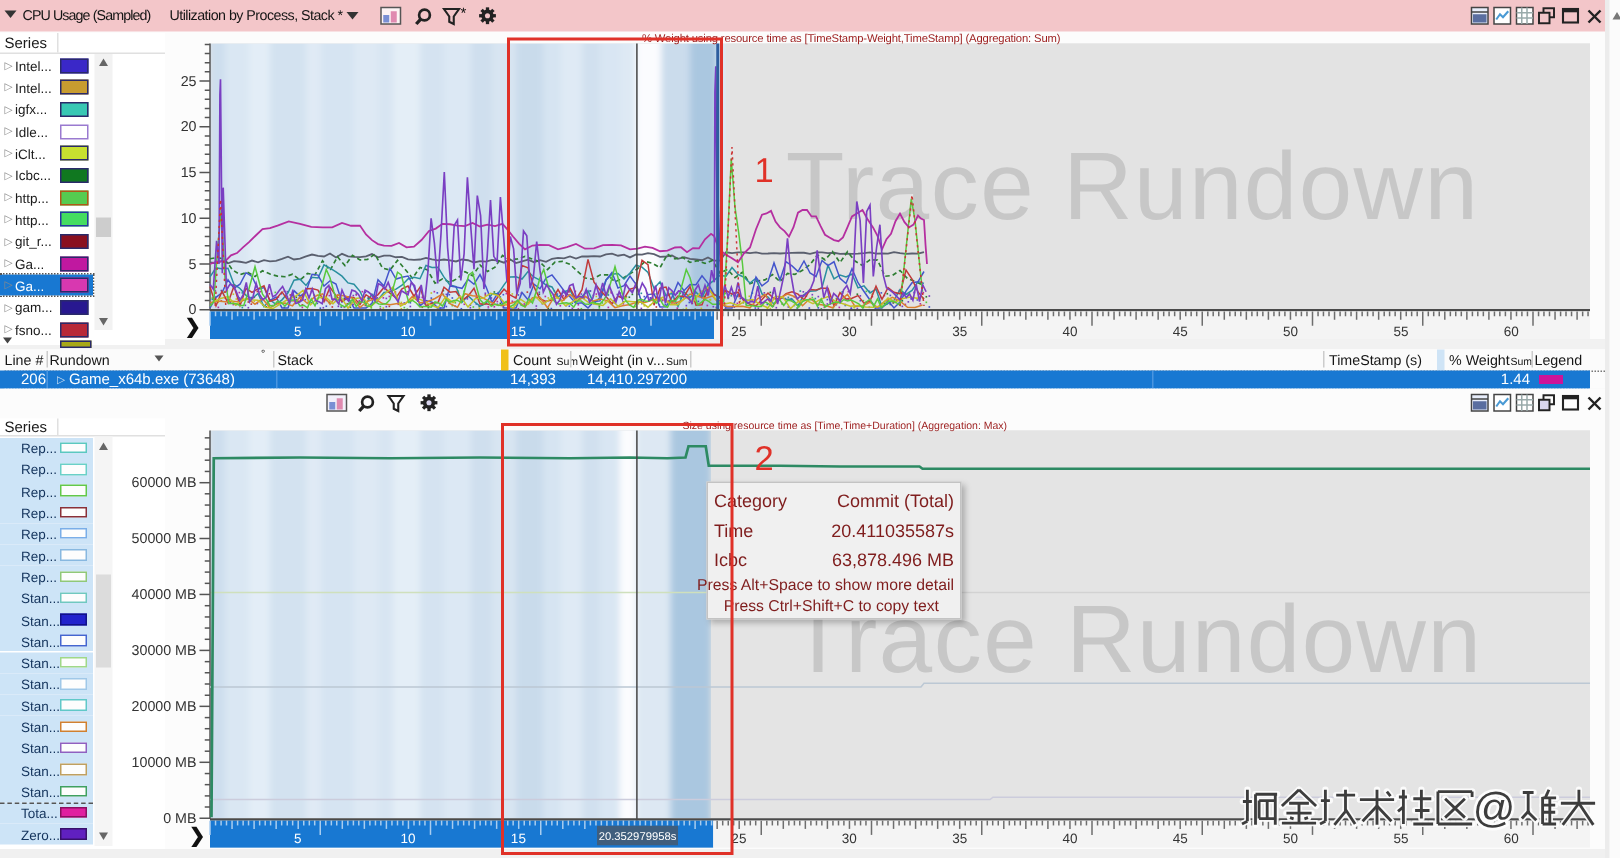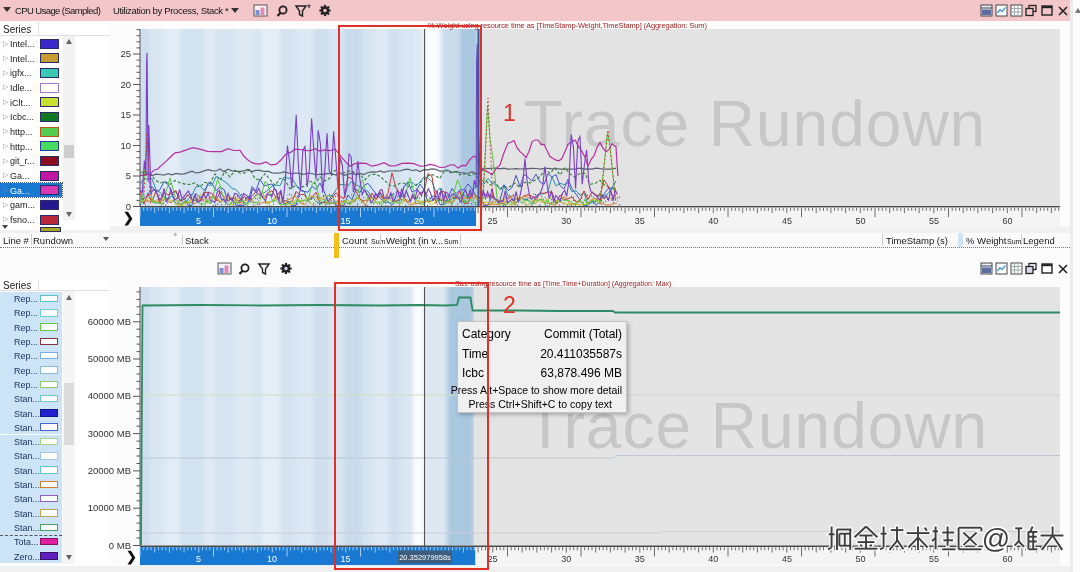--- a/index.html
+++ b/index.html
@@ -987,20 +987,32 @@
       <span class="hdr" style="left:1007px;top:5px;font-size:7px;">Sum</span>
 <span class="hdr" style="left:1023px;top:1.5px;">Legend</span>
 <span class="abs" style="left:31px;top:1px;height:11px;border-left:1px solid #ccc;"></span>
 <span class="abs" style="left:182px;top:1px;height:11px;border-left:1px solid #ccc;"></span>
 <span class="abs" style="left:380px;top:1px;height:11px;border-left:1px solid #ccc;"></span>
 <span class="abs" style="left:460px;top:1px;height:11px;border-left:1px solid #ccc;"></span>
 <span class="abs" style="left:882px;top:1px;height:11px;border-left:1px solid #ccc;"></span>
 <span class="abs" style="left:1021px;top:1px;height:11px;border-left:1px solid #ccc;"></span>
 </div>
 <div class="abs" style="left:334px;top:0;width:5px;height:25px;background:#f0c019;"></div>
+<div class="abs" style="left:0;top:14px;width:1060px;height:11.5px;background:#1878d2;border-bottom:1px dotted #9cc4e8;">
+<span class="abs" style="left:14px;top:1px;font-size:10px;color:#fff;">206</span>
+<span class="abs" style="left:38px;top:2px;font-size:7px;color:#cfe2f4;">▷</span>
+<span class="abs" style="left:46px;top:1px;font-size:10px;color:#fff;">Game_x64b.exe (73648)</span>
+<span class="abs" style="left:31px;top:0;height:11.5px;border-left:1px solid #4a95e0;"></span>
+<span class="abs" style="left:184px;top:0;height:11.5px;border-left:1px solid #4a95e0;"></span>
+<span class="abs" style="left:768px;top:0;height:11.5px;border-left:1px solid #4a95e0;"></span>
+<span class="abs" style="left:340px;top:1px;font-size:10px;color:#fff;width:28px;text-align:right;">14,393</span>
+<span class="abs" style="left:390px;top:1px;font-size:10px;color:#fff;width:68px;text-align:right;">14,410.297200</span>
+<span class="abs" style="left:960px;top:1px;font-size:10px;color:#fff;width:60px;text-align:right;">1.44</span>
+<span class="abs" style="left:1026px;top:3px;width:16px;height:6px;background:#cc1499;"></span>
+</div>
 </div>
 <div class="abs" style="left:0;top:259px;width:1070px;height:313px;background:#fcfcfc;">
 <svg class="abs" style="left:216px;top:2px;" width="85" height="16" viewBox="0 0 85 16">
 <rect x="2" y="2" width="13" height="11" fill="#f2f0fa" stroke="#555" stroke-width="1"></rect>
 <rect x="3.5" y="7" width="4" height="5" fill="#7a8fd4"></rect>
       <rect x="8.5" y="4.5" width="4" height="7.5" fill="#e08ab0"></rect>
 <circle cx="29" cy="7" r="3.6" fill="none" stroke="#222" stroke-width="1.8"></circle>
       <line x1="26.5" y1="9.7" x2="23.5" y2="13" stroke="#222" stroke-width="2.2"></line>
 <path d="M43 3 L53 3 L49.5 8 L49.5 13 L46.5 11.5 L46.5 8 Z" fill="none" stroke="#222" stroke-width="1.4"></path>
 <g fill="#222">
@@ -1469,21 +1481,21 @@
     <text x="713.3" y="562" font-size="9" fill="#333" text-anchor="middle">40</text>
     <text x="786.9" y="562" font-size="9" fill="#333" text-anchor="middle">45</text>
     <text x="860.4" y="562" font-size="9" fill="#333" text-anchor="middle">50</text>
     <text x="934.0" y="562" font-size="9" fill="#333" text-anchor="middle">55</text>
     <text x="1007.5" y="562" font-size="9" fill="#333" text-anchor="middle">60</text>
     <rect x="398" y="550.5" width="54" height="13" fill="#3f5e7d"></rect>
     <text x="425" y="560" font-size="7.5" fill="#fff" text-anchor="middle">20.352979958s</text>
     <text x="126" y="561" font-size="13" font-weight="bold" fill="#111">❯</text>
   </svg>
 <div class="abs" style="left:0;top:566px;width:1070px;height:6px;background:#f0f0f0;"></div>
-<div class="abs" style="left:457px;top:321px;width:168px;height:90px;background:#f0f0f0;border:1px solid #c3c3c3;box-shadow:2px 2px 4px rgba(0,0,0,0.25);font-size:12px;color:#000000;white-space:nowrap;text-align:center;">
+<div class="abs" style="left:471px;top:321px;width:168px;height:90px;background:#f0f0f0;border:1px solid #c3c3c3;box-shadow:2px 2px 4px rgba(0,0,0,0.25);font-size:12px;color:#7f1d1d;white-space:nowrap;text-align:center;">
 <span class="abs" style="left:4px;top:5px;">Category</span>
     <span class="abs" style="right:4px;top:5px;">Commit (Total)</span>
 <span class="abs" style="left:4px;top:25px;">Time</span>
     <span class="abs" style="right:4px;top:25px;">20.411035587s</span>
 <span class="abs" style="left:4px;top:44px;">Icbc</span>
     <span class="abs" style="right:4px;top:44px;">63,878.496 MB</span>
 <span class="abs" style="right:4px;top:62px;font-size:10.5px;">Press Alt+Space to show more detail</span>
 <span class="abs" style="right:14px;top:76px;font-size:10.5px;">Press Ctrl+Shift+C to copy text</span>
 </div>
 <div class="abs" style="left:338px;top:25px;width:140px;height:202px;border:2px solid #e03128;"></div>

